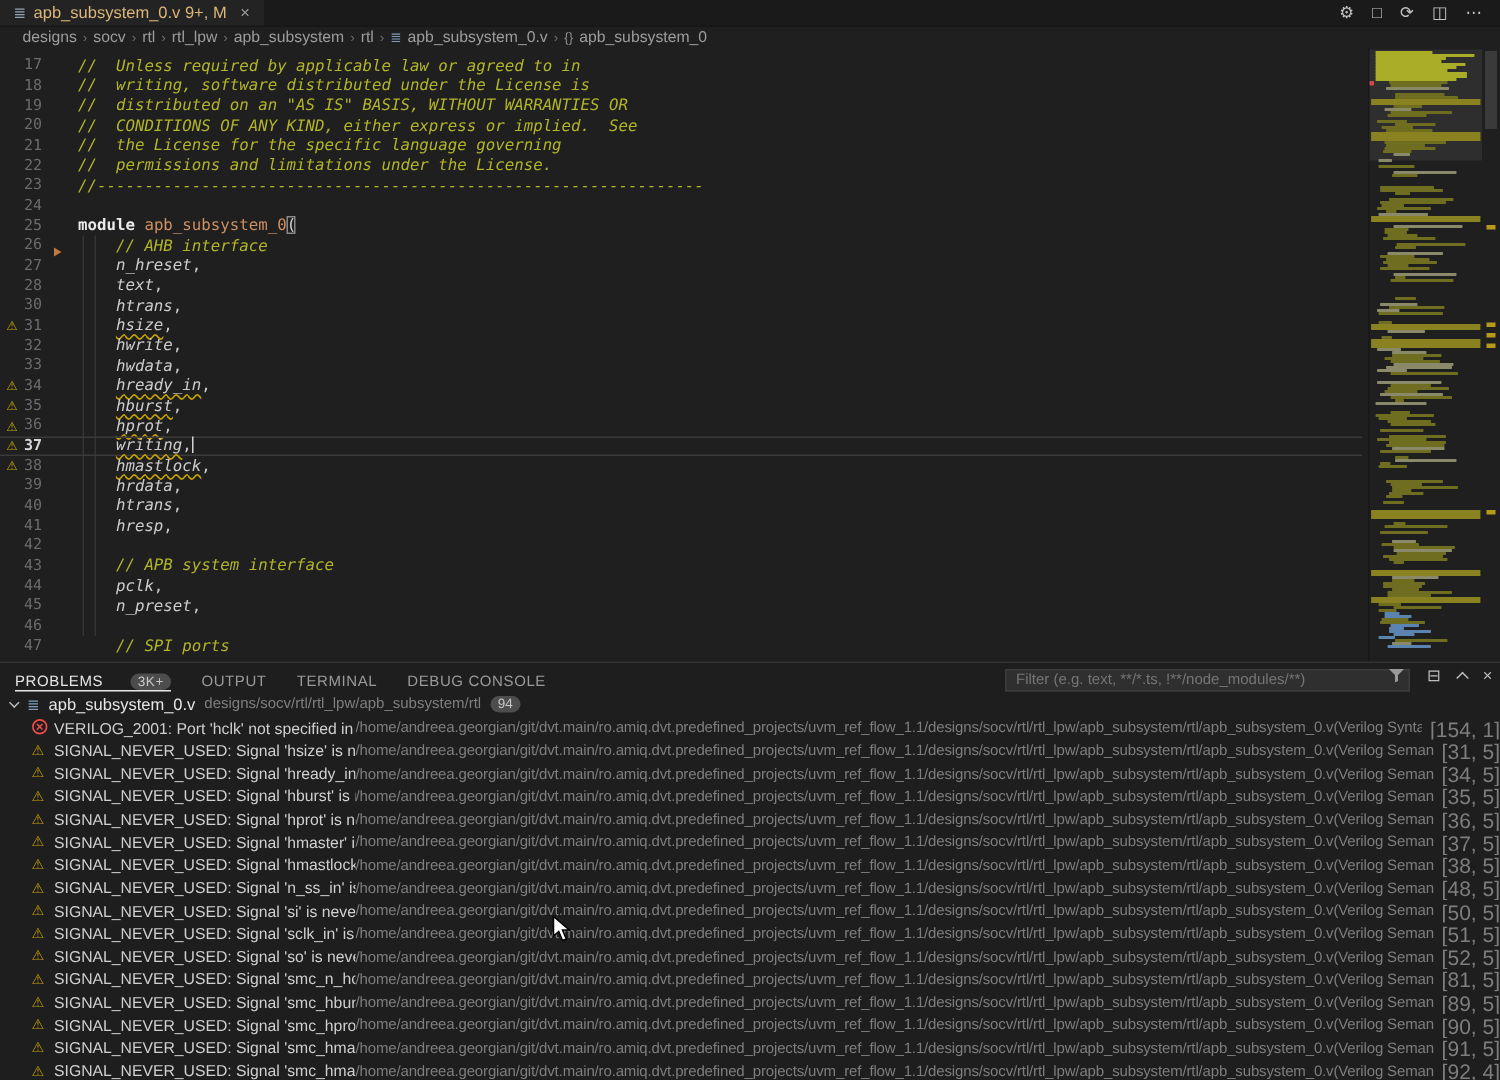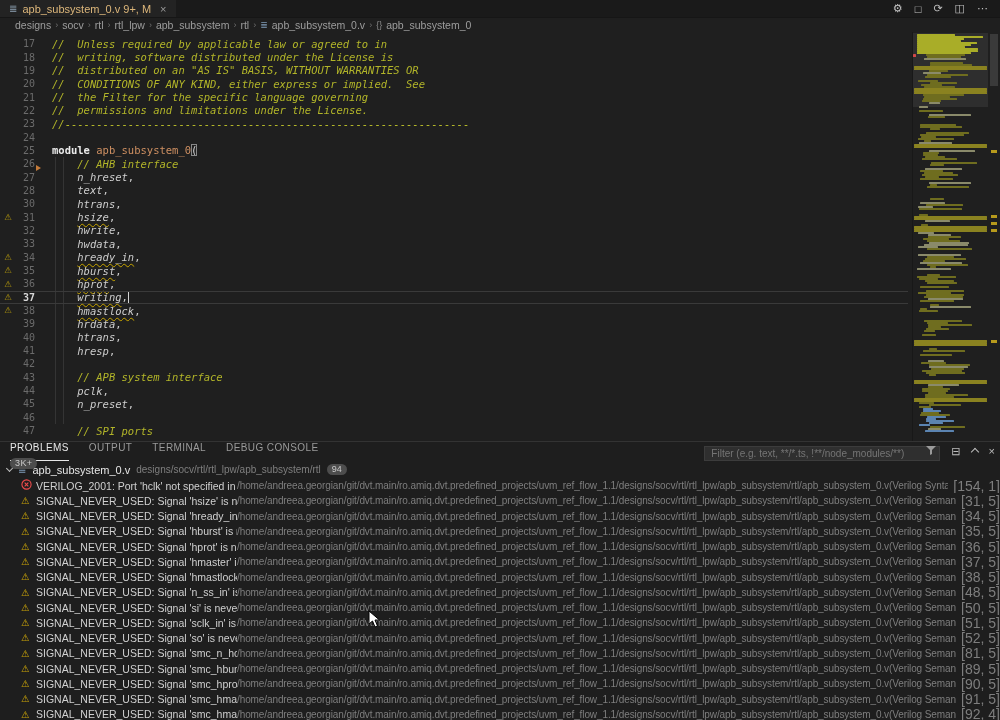--- a/index.html
+++ b/index.html
@@ -19,21 +19,21 @@
   .breadcrumbs{height:14px;display:flex;align-items:center;padding-left:15px;gap:4px;font-size:10.5px;color:#9d9d9d;background:#1f1f1f;white-space:nowrap;}
   .breadcrumbs .sep{color:#6f6f6f;font-size:9px;}
   .breadcrumbs .bicon{color:#7f9cb8;font-size:9px;}
   .breadcrumbs .sym{color:#8a8a8a;font-size:9px;}
 
   
   .editor{position:absolute;top:32px;left:0;right:0;height:409px;overflow:hidden;background:#1f1f1f;}
   .lines{position:absolute;top:5px;left:0;right:92px;}
   .line{height:13.35px;display:flex;align-items:center;font-size:10.5px;position:relative;}
   .line .gut{width:16px;text-align:center;font-size:8.5px;color:#c5a70a;line-height:1;}
-  .line .ln{width:26px;text-align:center;color:#6b6b6b;font-family:"DejaVu Sans Mono",monospace;font-size:10px;}
+  .line .ln{width:26px;text-align:left;color:#6b6b6b;font-family:"DejaVu Sans Mono",monospace;font-size:10px;}
   .line .code{padding-left:10px;white-space:pre;font-family:"DejaVu Sans Mono",monospace;}
   .line.cur{border-top:1px solid #3a3a3a;border-bottom:1px solid #3a3a3a;}
   .line.cur .ln{color:#d7d7d7;font-weight:bold;}
   .c-com{color:#b2b529;font-style:italic;}
   .c-kw{color:#eaeaea;font-weight:bold;}
   .c-ent{color:#cf9062;}
   .c-id{color:#cdcdcd;font-style:italic;}
   .c-pn{color:#cdcdcd;}
   .brk{outline:1px solid #888;outline-offset:-1px;color:#d4d4d4;}
   .squig{text-decoration:underline;text-decoration-style:wavy;text-decoration-color:#c7a500;text-decoration-thickness:1px;text-underline-offset:2px;}
@@ -45,25 +45,25 @@
   .minimap{position:absolute;top:0;right:12px;width:76px;height:100%;border-left:1px solid #181818;}
   .mm-slider{position:absolute;left:0;right:0;top:1px;height:74px;background:rgba(140,140,140,0.14);}
   .mm-line{position:absolute;border-radius:0.5px;}
   .scrollcol{position:absolute;top:0;right:0;width:12px;height:100%;}
   .sc-thumb{position:absolute;left:2px;width:8px;top:2px;height:52px;background:rgba(121,121,121,0.3);}
   .sc-mark{position:absolute;left:3px;width:6px;height:3px;background:#b79a1c;}
 
   
   .panel{position:absolute;top:441px;left:0;right:0;bottom:0;background:#1e1e1e;border-top:1px solid #333;}
   .panel-header{height:19px;display:flex;align-items:center;position:relative;}
-  .ptab{height:100%;display:flex;align-items:flex-start;gap:5px;margin:0 10px;font-size:10px;letter-spacing:0.4px;color:#9a9a9a;cursor:pointer;border-bottom:1px solid transparent;flex-direction:column;}
+  .ptab{height:100%;display:flex;align-items:flex-end;gap:18px;margin:0 10px;font-size:10px;letter-spacing:0.4px;color:#9a9a9a;cursor:pointer;border-bottom:1px solid transparent;}
   .ptab.active{color:#e7e7e7;border-bottom:1px solid #e7e7e7;}
   .pbadge{background:#4d4d4d;color:#c9c9c9;font-size:9px;border-radius:8px;padding:1px 5px;line-height:1;}
   .filterwrap{margin-left:auto;position:relative;margin-right:6px;}
-  .filterwrap input{width:236px;height:15px;background:#2f2f2f;border:1px solid #3c3c3c;color:#9a9a9a;font-size:10px;padding:0 18px 0 6px;outline:none;}
+  .filterwrap input{width:270px;height:15px;background:#2f2f2f;border:1px solid #3c3c3c;color:#9a9a9a;font-size:10px;padding:0 18px 0 6px;outline:none;}
   .funnel{position:absolute;right:4px;top:3px;}
   .hicon{color:#bdbdbd;font-size:11px;margin:0 5px;cursor:pointer;line-height:1;}
   .chev-up{display:inline-block;width:6px;height:6px;border-left:1px solid #bdbdbd;border-top:1px solid #bdbdbd;transform:rotate(45deg);margin:0 6px;}
   .filerow{height:17px;display:flex;align-items:center;gap:6px;padding-left:7px;font-size:11px;white-space:nowrap;cursor:pointer;}
   .chev-dn{display:inline-block;width:5px;height:5px;border-right:1px solid #bdbdbd;border-bottom:1px solid #bdbdbd;transform:rotate(45deg);margin-top:-3px;}
   .filerow .ficon{color:#7f9cb8;font-size:10px;}
   .filerow .fname{color:#e6e6e6;}
   .filerow .fpath{color:#7f7f7f;font-size:10px;}
   .problems{}
   .prow{height:15.25px;display:flex;align-items:center;padding-left:21px;white-space:nowrap;overflow:hidden;font-size:10.5px;cursor:pointer;}
@@ -133,21 +133,21 @@
         <span class="code"><span class="c-com">//  distributed on an "AS IS" BASIS, WITHOUT WARRANTIES OR</span></span>
       </div>
       <div class="line">
         <span class="gut"></span>
         <span class="ln">20</span>
         <span class="code"><span class="c-com">//  CONDITIONS OF ANY KIND, either express or implied.  See</span></span>
       </div>
       <div class="line">
         <span class="gut"></span>
         <span class="ln">21</span>
-        <span class="code"><span class="c-com">//  the Filter for the specific language governing</span></span>
+        <span class="code"><span class="c-com">//  the License for the specific language governing</span></span>
       </div>
       <div class="line">
         <span class="gut"></span>
         <span class="ln">22</span>
         <span class="code"><span class="c-com">//  permissions and limitations under the License.</span></span>
       </div>
       <div class="line">
         <span class="gut"></span>
         <span class="ln">23</span>
         <span class="code"><span class="c-com">//----------------------------------------------------------------</span></span>

